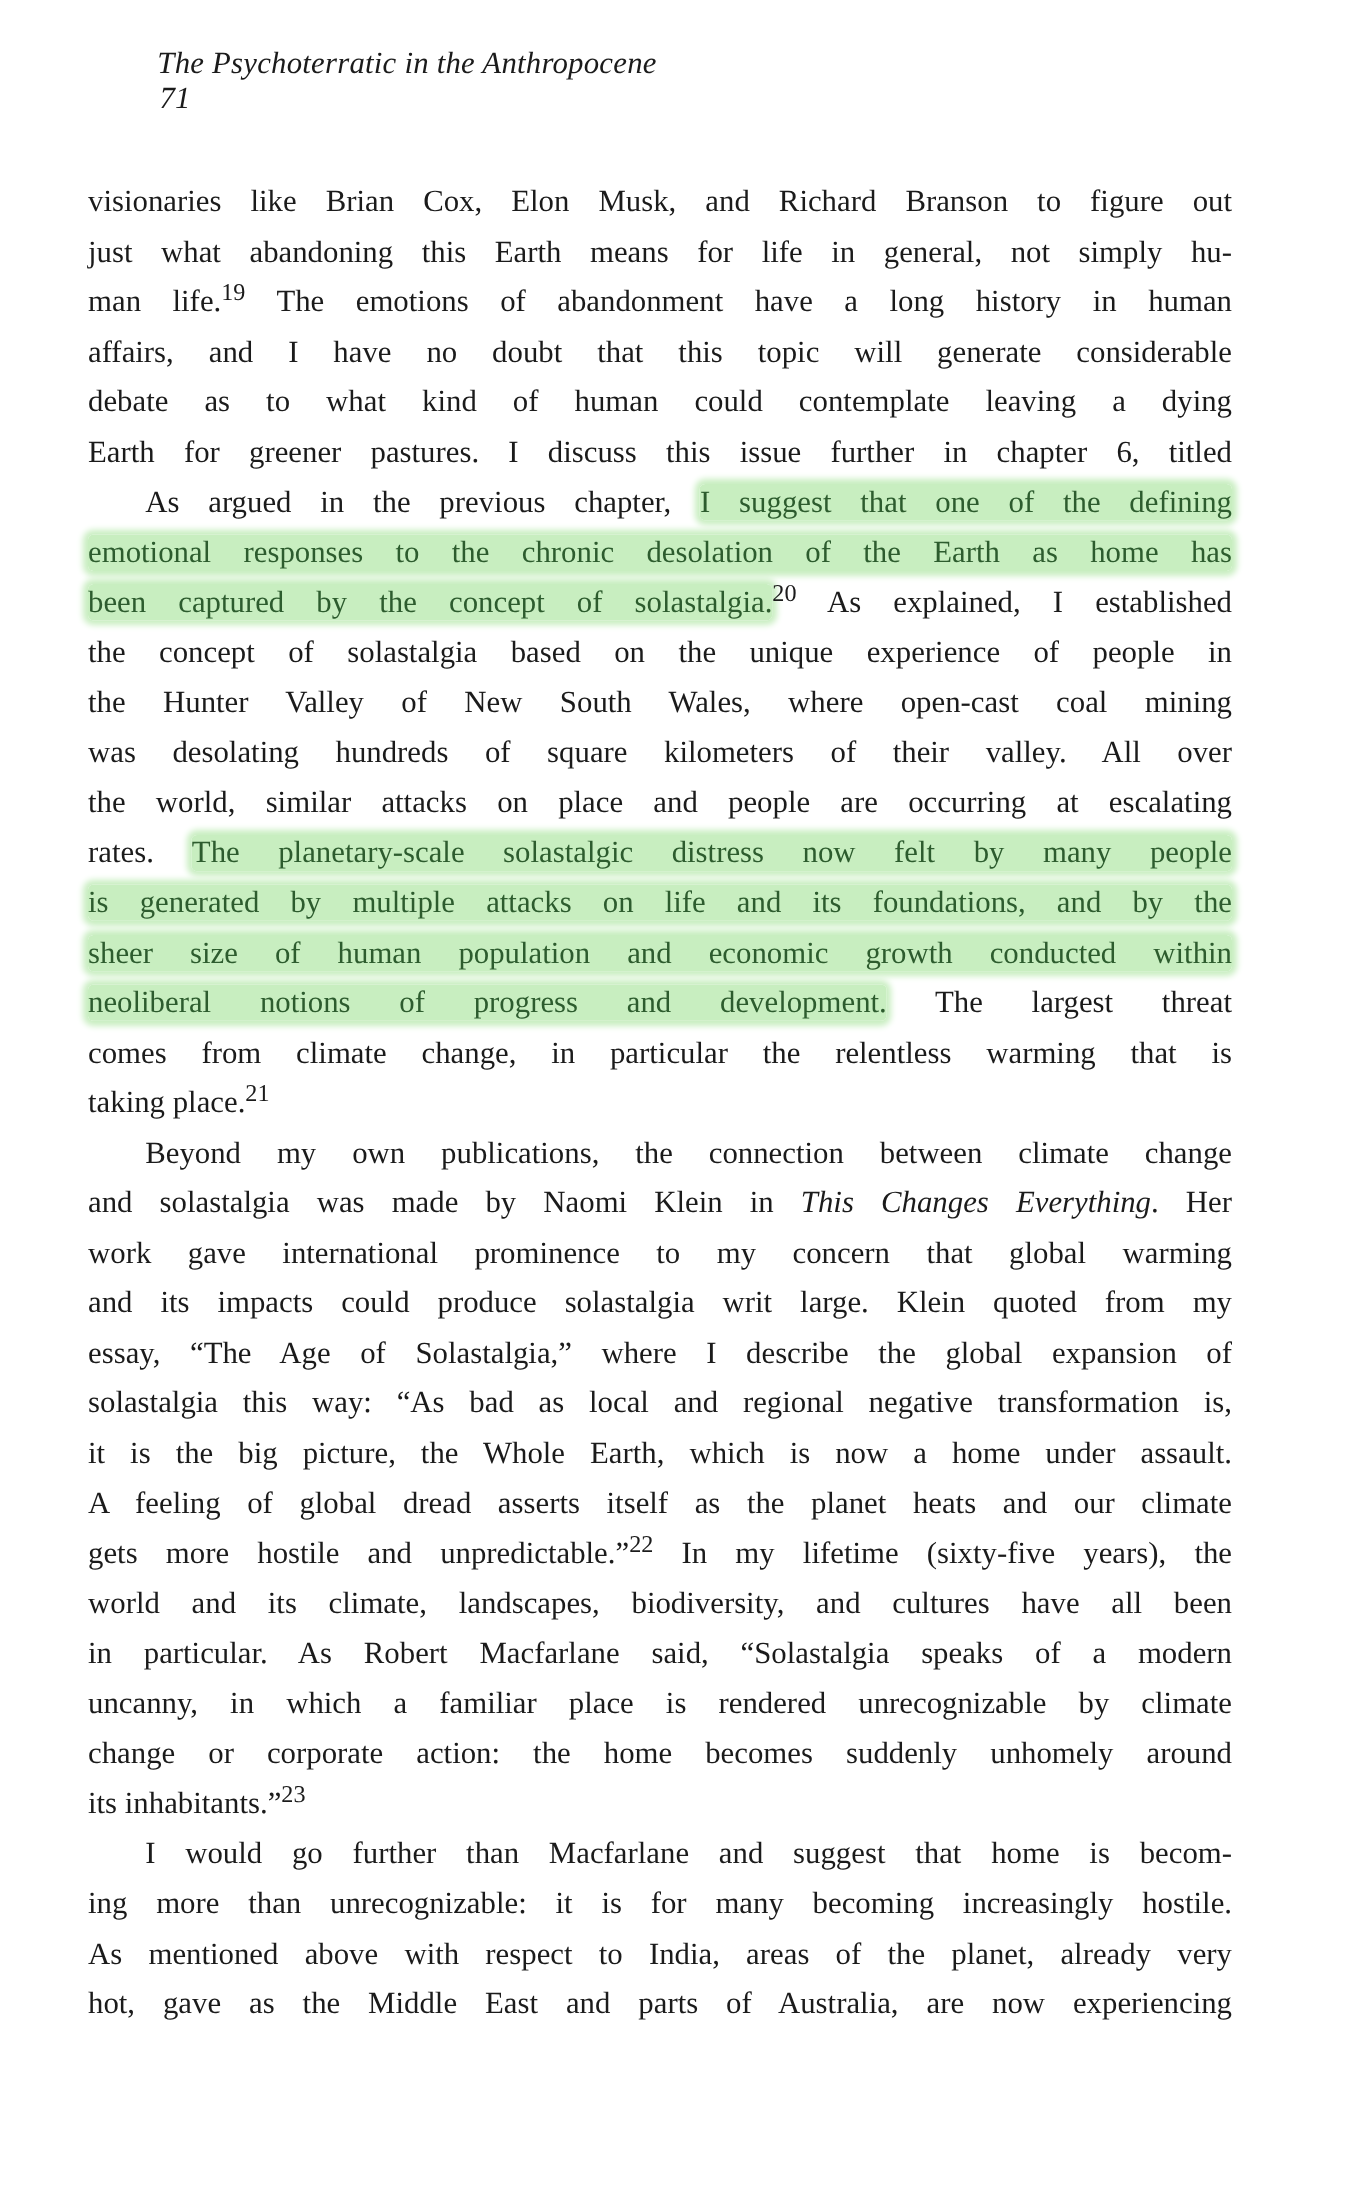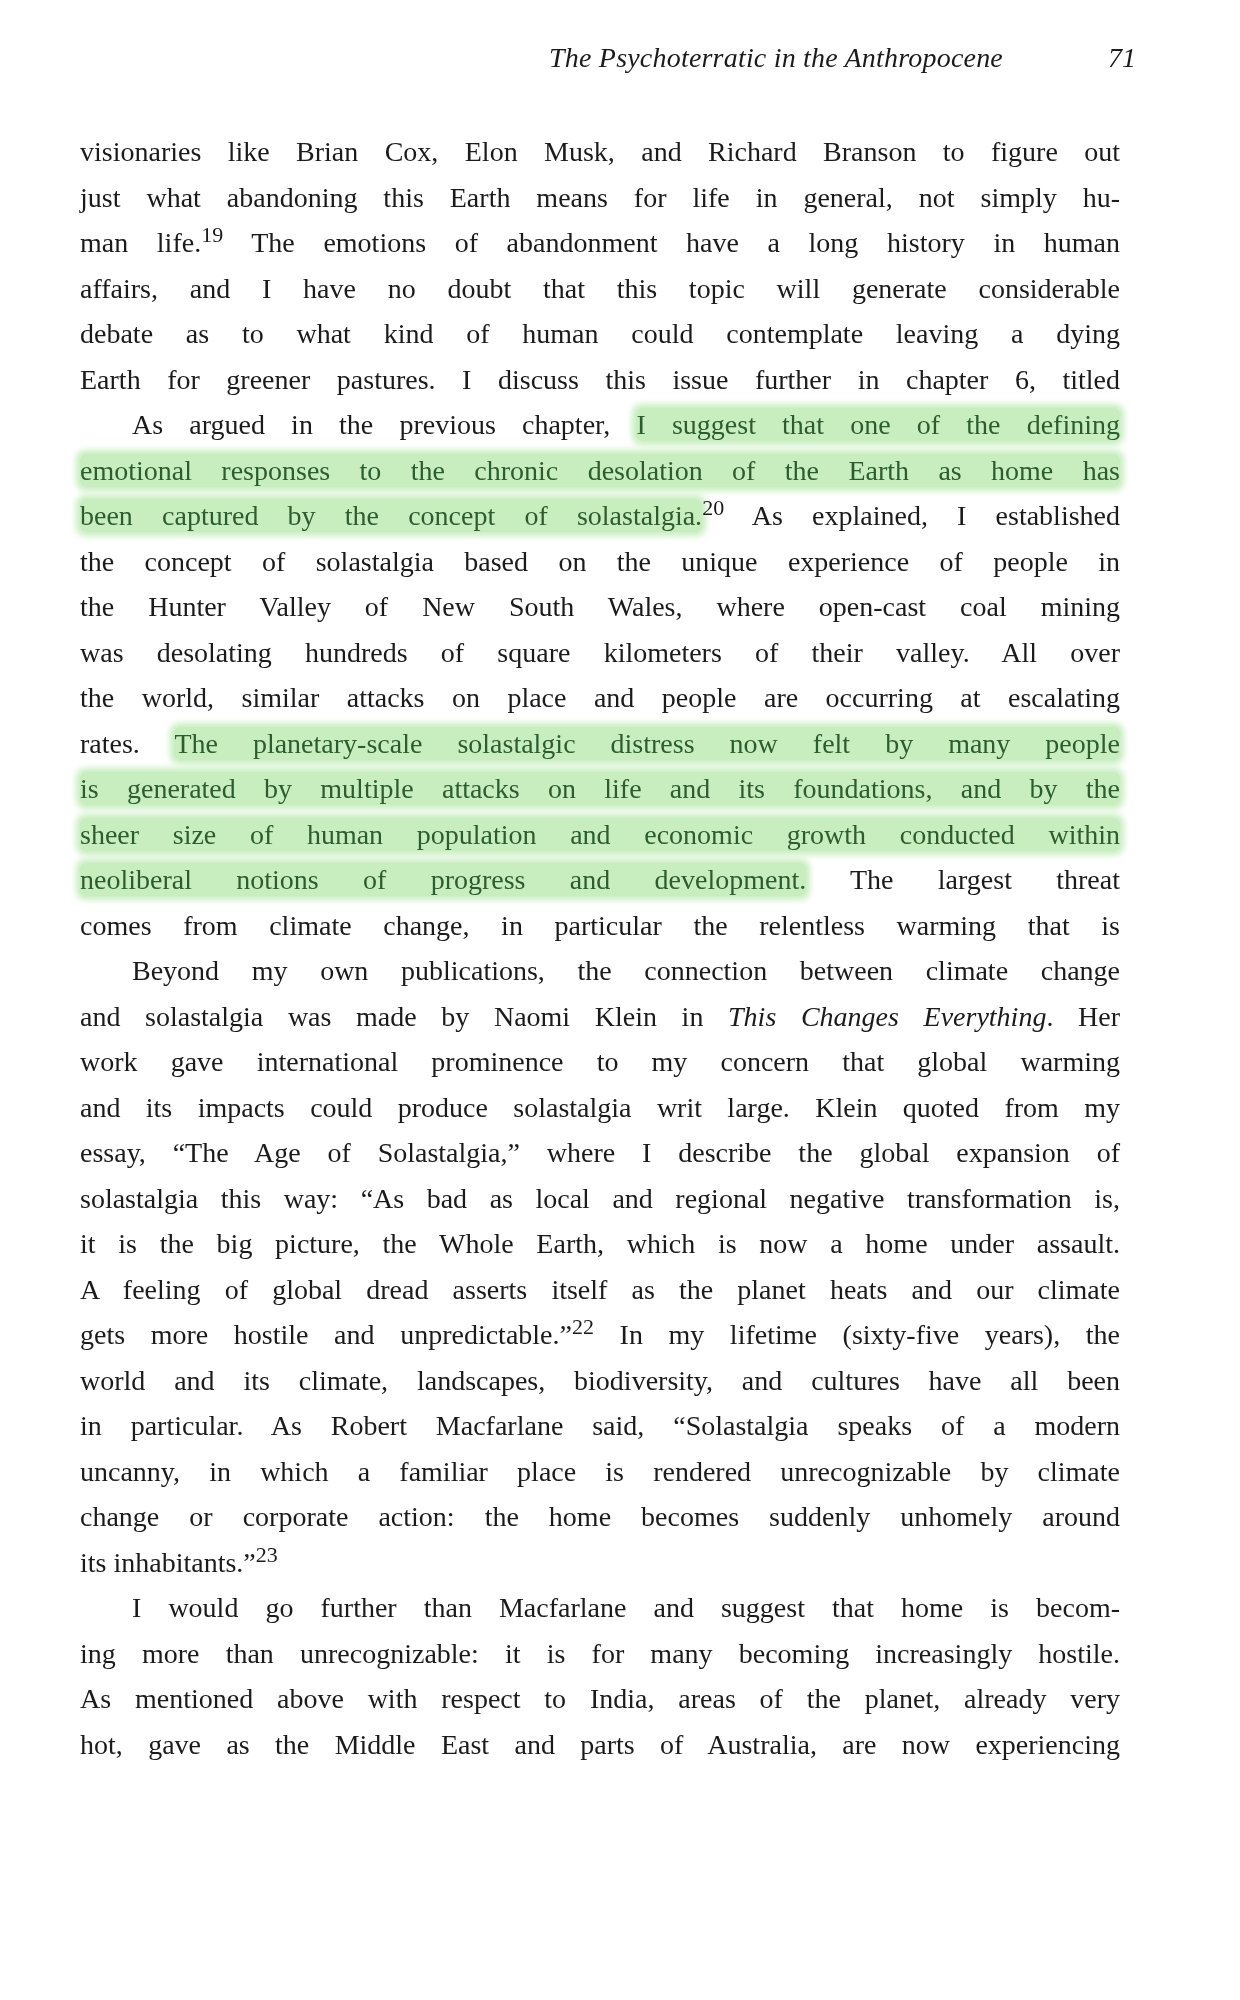--- a/index.html
+++ b/index.html
@@ -12,28 +12,29 @@
     margin:0 auto;
     overflow:hidden;
   }
   .running-header{
     display:flex;
     justify-content:flex-end;
     align-items:baseline;
     padding:42px 104px 0 80px;
     font-size:28px;
     line-height:32px;
+    flex-direction:column;
   }
   .running-title{
     font-style:italic;
     letter-spacing:.2px;
   }
   .folio{
     font-style:italic;
-    margin-left:103px;
+    margin-left:63px;
     min-width:30px;
     text-align:right;
   }
   .page-body{
     margin:55px 120px 0 80px; 
     width:1040px;
     font-size:28px;
     line-height:45.5px;
     text-rendering:optimizeLegibility;
   }
@@ -85,20 +86,21 @@
       <div class="line"><span class="hl">been captured by the concept of solastalgia.</span><sup class="fn">20</sup><span> As explained, I established</span></div>
       <div class="line"><span>the concept of solastalgia based on the unique experience of people in</span></div>
       <div class="line"><span>the Hunter Valley of New South Wales, where open-cast coal mining</span></div>
       <div class="line"><span>was desolating hundreds of square kilometers of their valley. All over</span></div>
       <div class="line"><span>the world, similar attacks on place and people are occurring at escalating</span></div>
       <div class="line"><span>rates. </span><span class="hl">The planetary-scale solastalgic distress now felt by many people</span></div>
       <div class="line"><span class="hl">is generated by multiple attacks on life and its foundations, and by the</span></div>
       <div class="line"><span class="hl">sheer size of human population and economic growth conducted within</span></div>
       <div class="line"><span class="hl">neoliberal notions of progress and development.</span><span> The largest threat</span></div>
       <div class="line"><span>comes from climate change, in particular the relentless warming that is</span></div>
+      <div class="line noj"><span>taking place.</span><sup class="fn">21</sup></div>
       <div class="line indent"><span>Beyond my own publications, the connection between climate change</span></div>
       <div class="line"><span>and solastalgia was made by Naomi Klein in </span><span class="it">This Changes Everything</span><span>. Her</span></div>
       <div class="line"><span>work gave international prominence to my concern that global warming</span></div>
       <div class="line"><span>and its impacts could produce solastalgia writ large. Klein quoted from my</span></div>
       <div class="line"><span>essay, “The Age of Solastalgia,” where I describe the global expansion of</span></div>
       <div class="line"><span>solastalgia this way: “As bad as local and regional negative transformation is,</span></div>
       <div class="line"><span>it is the big picture, the Whole Earth, which is now a home under assault.</span></div>
       <div class="line"><span>A feeling of global dread asserts itself as the planet heats and our climate</span></div>
       <div class="line"><span>gets more hostile and unpredictable.”</span><sup class="fn">22</sup><span> In my lifetime (sixty-five years), the</span></div>
       <div class="line"><span>world and its climate, landscapes, biodiversity, and cultures have all been</span></div>

